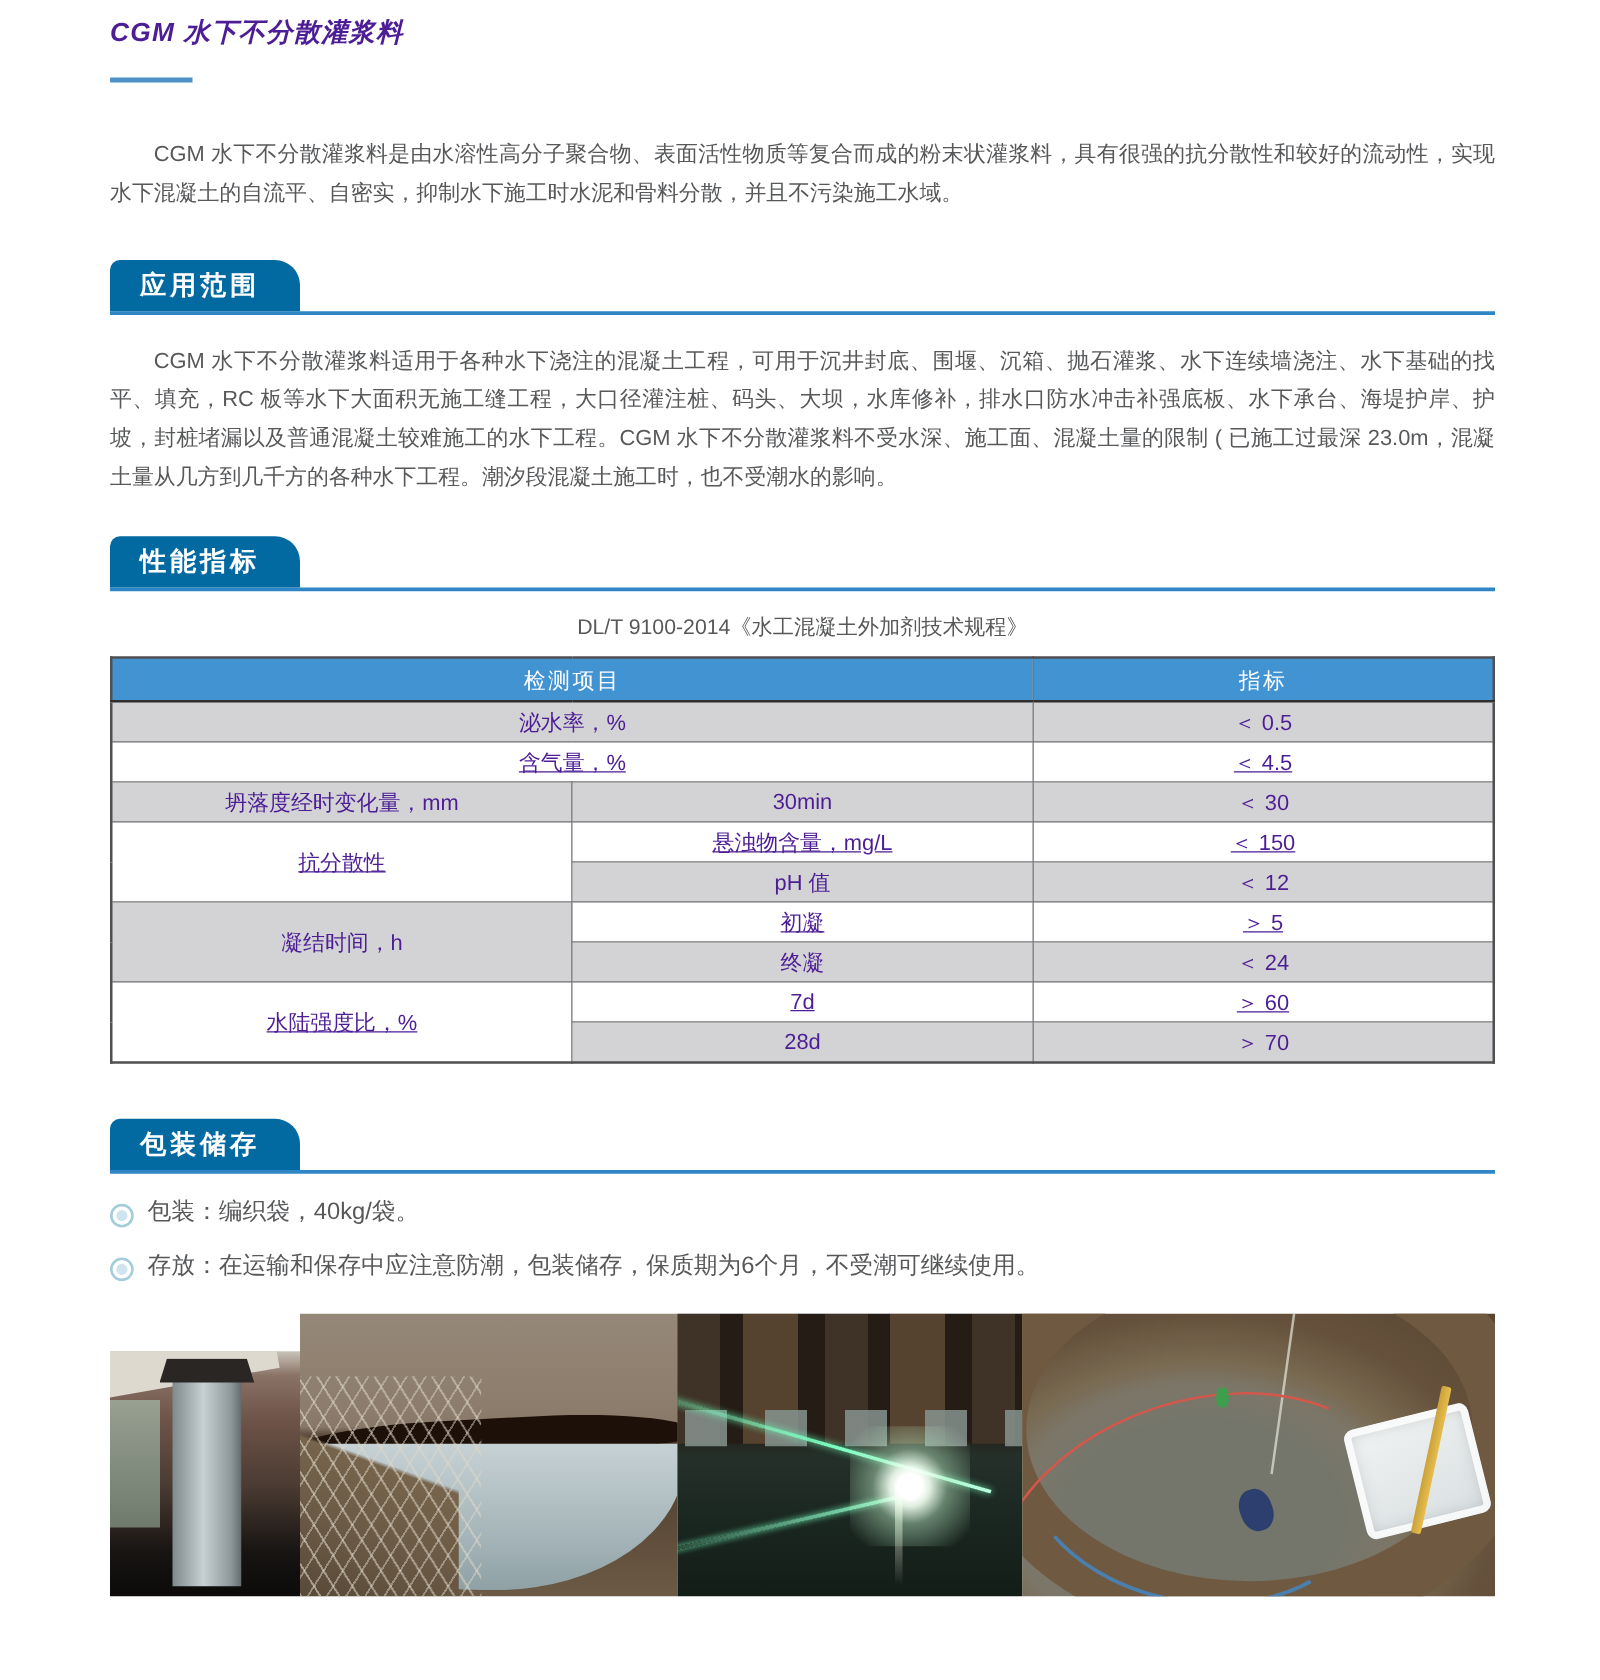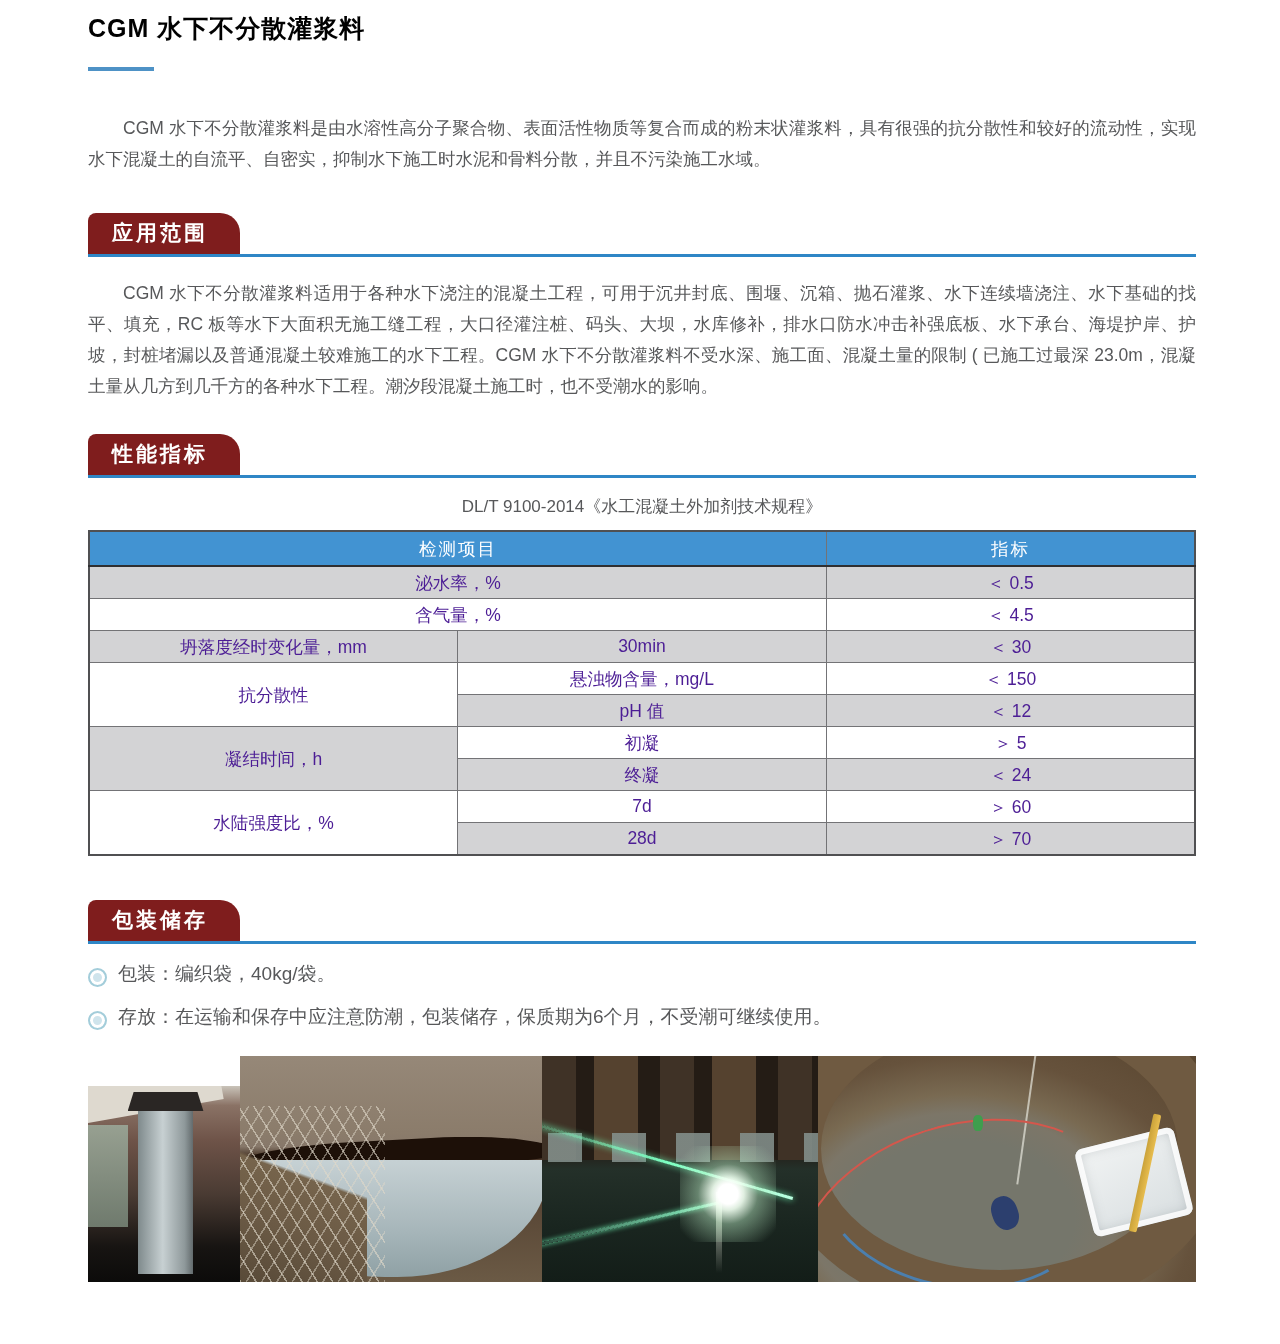--- a/index.html
+++ b/index.html
@@ -5,39 +5,39 @@
   html,body{margin:0;padding:0;background:#ffffff;}
   body{
     width:1280px;height:1344px;overflow:hidden;
     font-family:"Liberation Sans","DejaVu Sans",sans-serif;
     color:#57585a;
   }
   .content{width:1108px;margin:0 0 0 88px;padding-top:12px;}
 
   
   .page-title{
-    margin:0;font-size:25px;font-weight:700;color:#000000;letter-spacing:1px;
+    margin:0;font-size:21px;font-weight:700;color:#4c1d95;letter-spacing:1px;font-style:italic;
   }
   .title-underline{width:66px;height:4px;background:#4e92c6;margin-top:22px;}
 
   
   .body-par{
     margin:0;font-size:17.5px;line-height:31px;text-align:justify;
     text-indent:2em;color:#57585a;
   }
   .intro{margin-top:42px;}
 
   
   .section-head{border-bottom:3px solid #2e86c6;line-height:0;}
   .sec-app{margin-top:38px;}
   .sec-perf{margin-top:32px;}
   .sec-pack{margin-top:44px;}
   .badge{
     display:inline-block;line-height:normal;
-    background:#7f1d1d;color:#ffffff;
+    background:#0369a1;color:#ffffff;
     font-size:21px;font-weight:700;letter-spacing:3px;
     padding:6px 32px 7px 24px;
     border-radius:8px 20px 0 0;
   }
   .app-body{margin-top:21px;}
 
   
   .standard{
     margin:17px 0 0 0;text-align:center;font-size:17px;color:#57585a;
   }
@@ -50,21 +50,21 @@
   }
   table.perf th,table.perf td{
     border:1px solid #737376;text-align:center;vertical-align:middle;
     padding:0 6px;height:31px;color:#4c1d95;
   }
   table.perf thead th{
     background:#4293d2;color:#ffffff;font-weight:400;height:33px;
     border-bottom:2px solid #2f2f31;letter-spacing:2px;
   }
   td.g{background:#d3d3d5;}
-  td.w{background:#ffffff;}
+  td.w{background:#ffffff;text-decoration:underline;}
 
   
   .bullet-line{
     display:flex;align-items:flex-end;margin-top:17px;
     font-size:19px;color:#57585a;
   }
   .ring{
     flex:0 0 auto;width:15px;height:15px;border-radius:50%;
     background:#cfe4ec;border:2px solid #a3cdda;
     box-shadow:inset 0 0 0 3px #ffffff;

